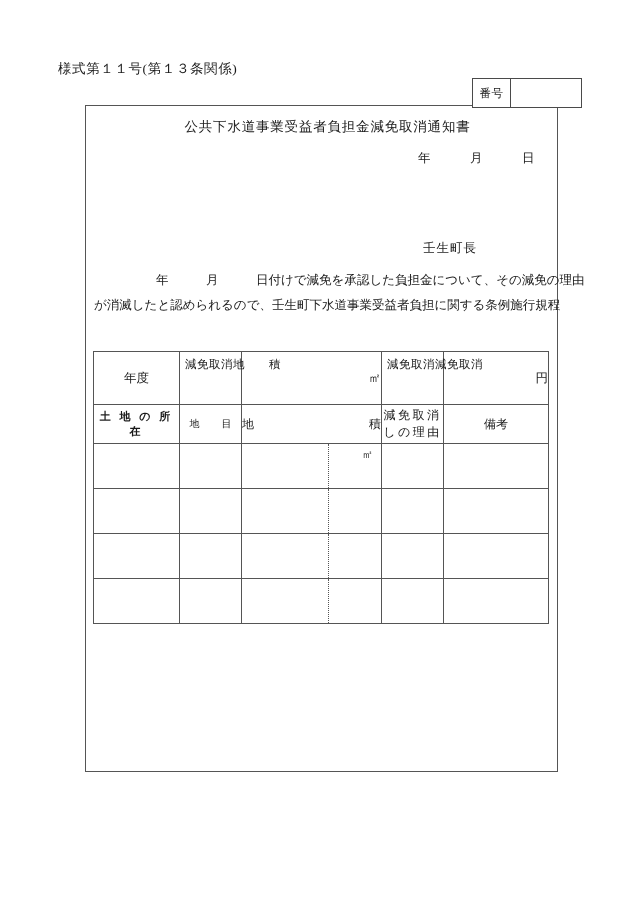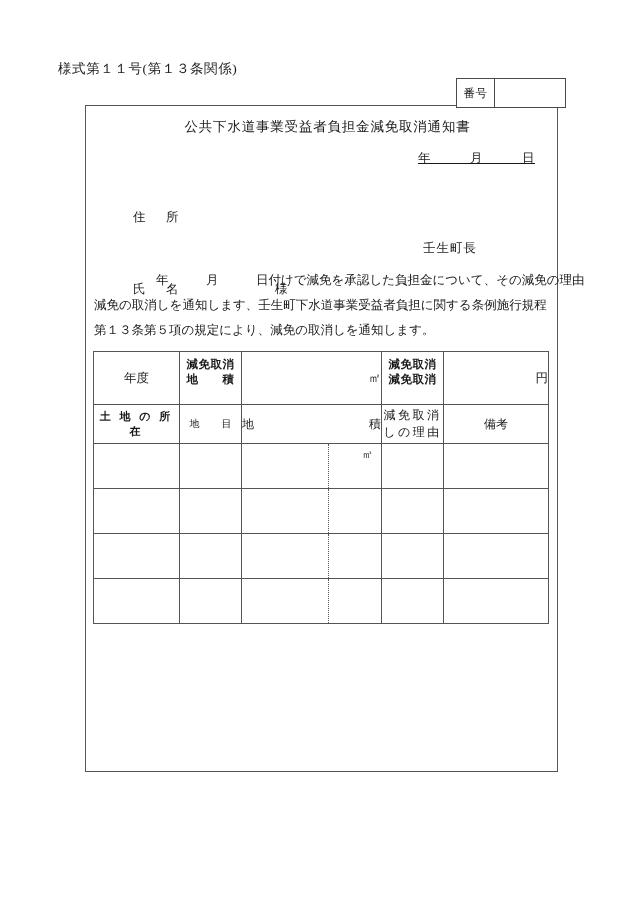--- a/index.html
+++ b/index.html
@@ -25,21 +25,21 @@
     left: 58px;
     top: 60px;
     font-size: 13.5px;
     letter-spacing: 0.6px;
     white-space: nowrap;
   }
 
   
   .bangou-box {
     position: absolute;
-    left: 456px;
+    left: 472px;
     top: 78px;
     width: 110px;
     height: 30px;
     display: flex;
     border: 1px solid #4a4a4a;
     box-sizing: border-box;
     background: #fff;
     z-index: 3;
   }
   .bangou-label {
@@ -82,21 +82,20 @@
     letter-spacing: 0.8px;
   }
 
   .date-line {
     position: absolute;
     right: 22px;
     top: 44px;
     font-size: 12.5px;
     letter-spacing: 0.5px;
     white-space: pre;
-    text-decoration: underline;
   }
 
   .addr-block {
     position: absolute;
     left: 22px;
     top: 75px;
     font-size: 12.5px;
     line-height: 24px;
   }
   .addr-row {
@@ -163,27 +162,26 @@
 
   
   .c-nendo        { width: 86px;  height: 52px; text-align: center; padding-right: 8px; box-sizing: border-box; }
   .c-genmen-chi   { width: 62px;  height: 52px; }
   .c-area-unit    { width: 140px; height: 52px; text-align: right; padding-right: 8px; box-sizing: border-box; }
   .c-genmen-kin   { width: 62px;  height: 52px; }
   .c-yen-unit     { height: 52px; text-align: right; padding-right: 8px; box-sizing: border-box; }
 
   .stack {
     display: flex;
-    flex-direction: column;
+    justify-content: space-between;
     height: 100%;
     padding: 5px 5px;
     box-sizing: border-box;
     font-size: 11.5px;
     letter-spacing: 0.5px;
-    font-weight: bold;
   }
   .stack > span { display: block; text-align: center; white-space: pre; }
 
   
   .hdr2 td { height: 38px; text-align: center; }
   .h-shozai { letter-spacing: 3px; font-size: 11px; font-weight: bold; }
   .h-chimoku { letter-spacing: 6px; text-indent: 6px; font-size: 10px; font-family: Liberation Mono, monospace; }
   .h-chiseki {
     text-align: left !important;
     padding: 0 8px;
@@ -232,35 +230,26 @@
     <div class="bangou-label">番号</div>
     <div class="bangou-value"></div>
   </div>
 
   <div class="frame">
 
     <div class="doc-title">公共下水道事業受益者負担金減免取消通知書</div>
 
     <div class="date-line">年　　　月　　　日</div>
 
-    <div class="addr-block">
-      <div class="addr-row">
-        <span class="addr-key">住　所</span><span></span>
-      </div>
-      <div class="addr-row">
-        <span class="addr-key">氏　名</span><span></span><span class="addr-sama">様</span>
-      </div>
-    </div>
 
     <div class="issuer-line">壬生町長</div>
 
     <div class="body-text">
       <div class="body-line first"><span class="lead-gap"></span><span>年　　　月　　　日付けで減免を承認した負担金について、その減免の理由</span></div>
-      <div class="body-line">減免の取消しを通知します、壬生町下水道事業受益者負担に関する条例施行規程</div>
-      <div class="body-line">第１３条第５項の規定により、減免の取消しを通知します。</div>
+      <div class="body-line">が消滅したと認められるので、壬生町下水道事業受益者負担に関する条例施行規程</div>
     </div>
 
     <table class="form-table">
       <colgroup>
         <col style="width:86px">
           <col style="width:62px">
           <col style="width:140px">
         <col style="width:62px">
           <col>
       </colgroup>

